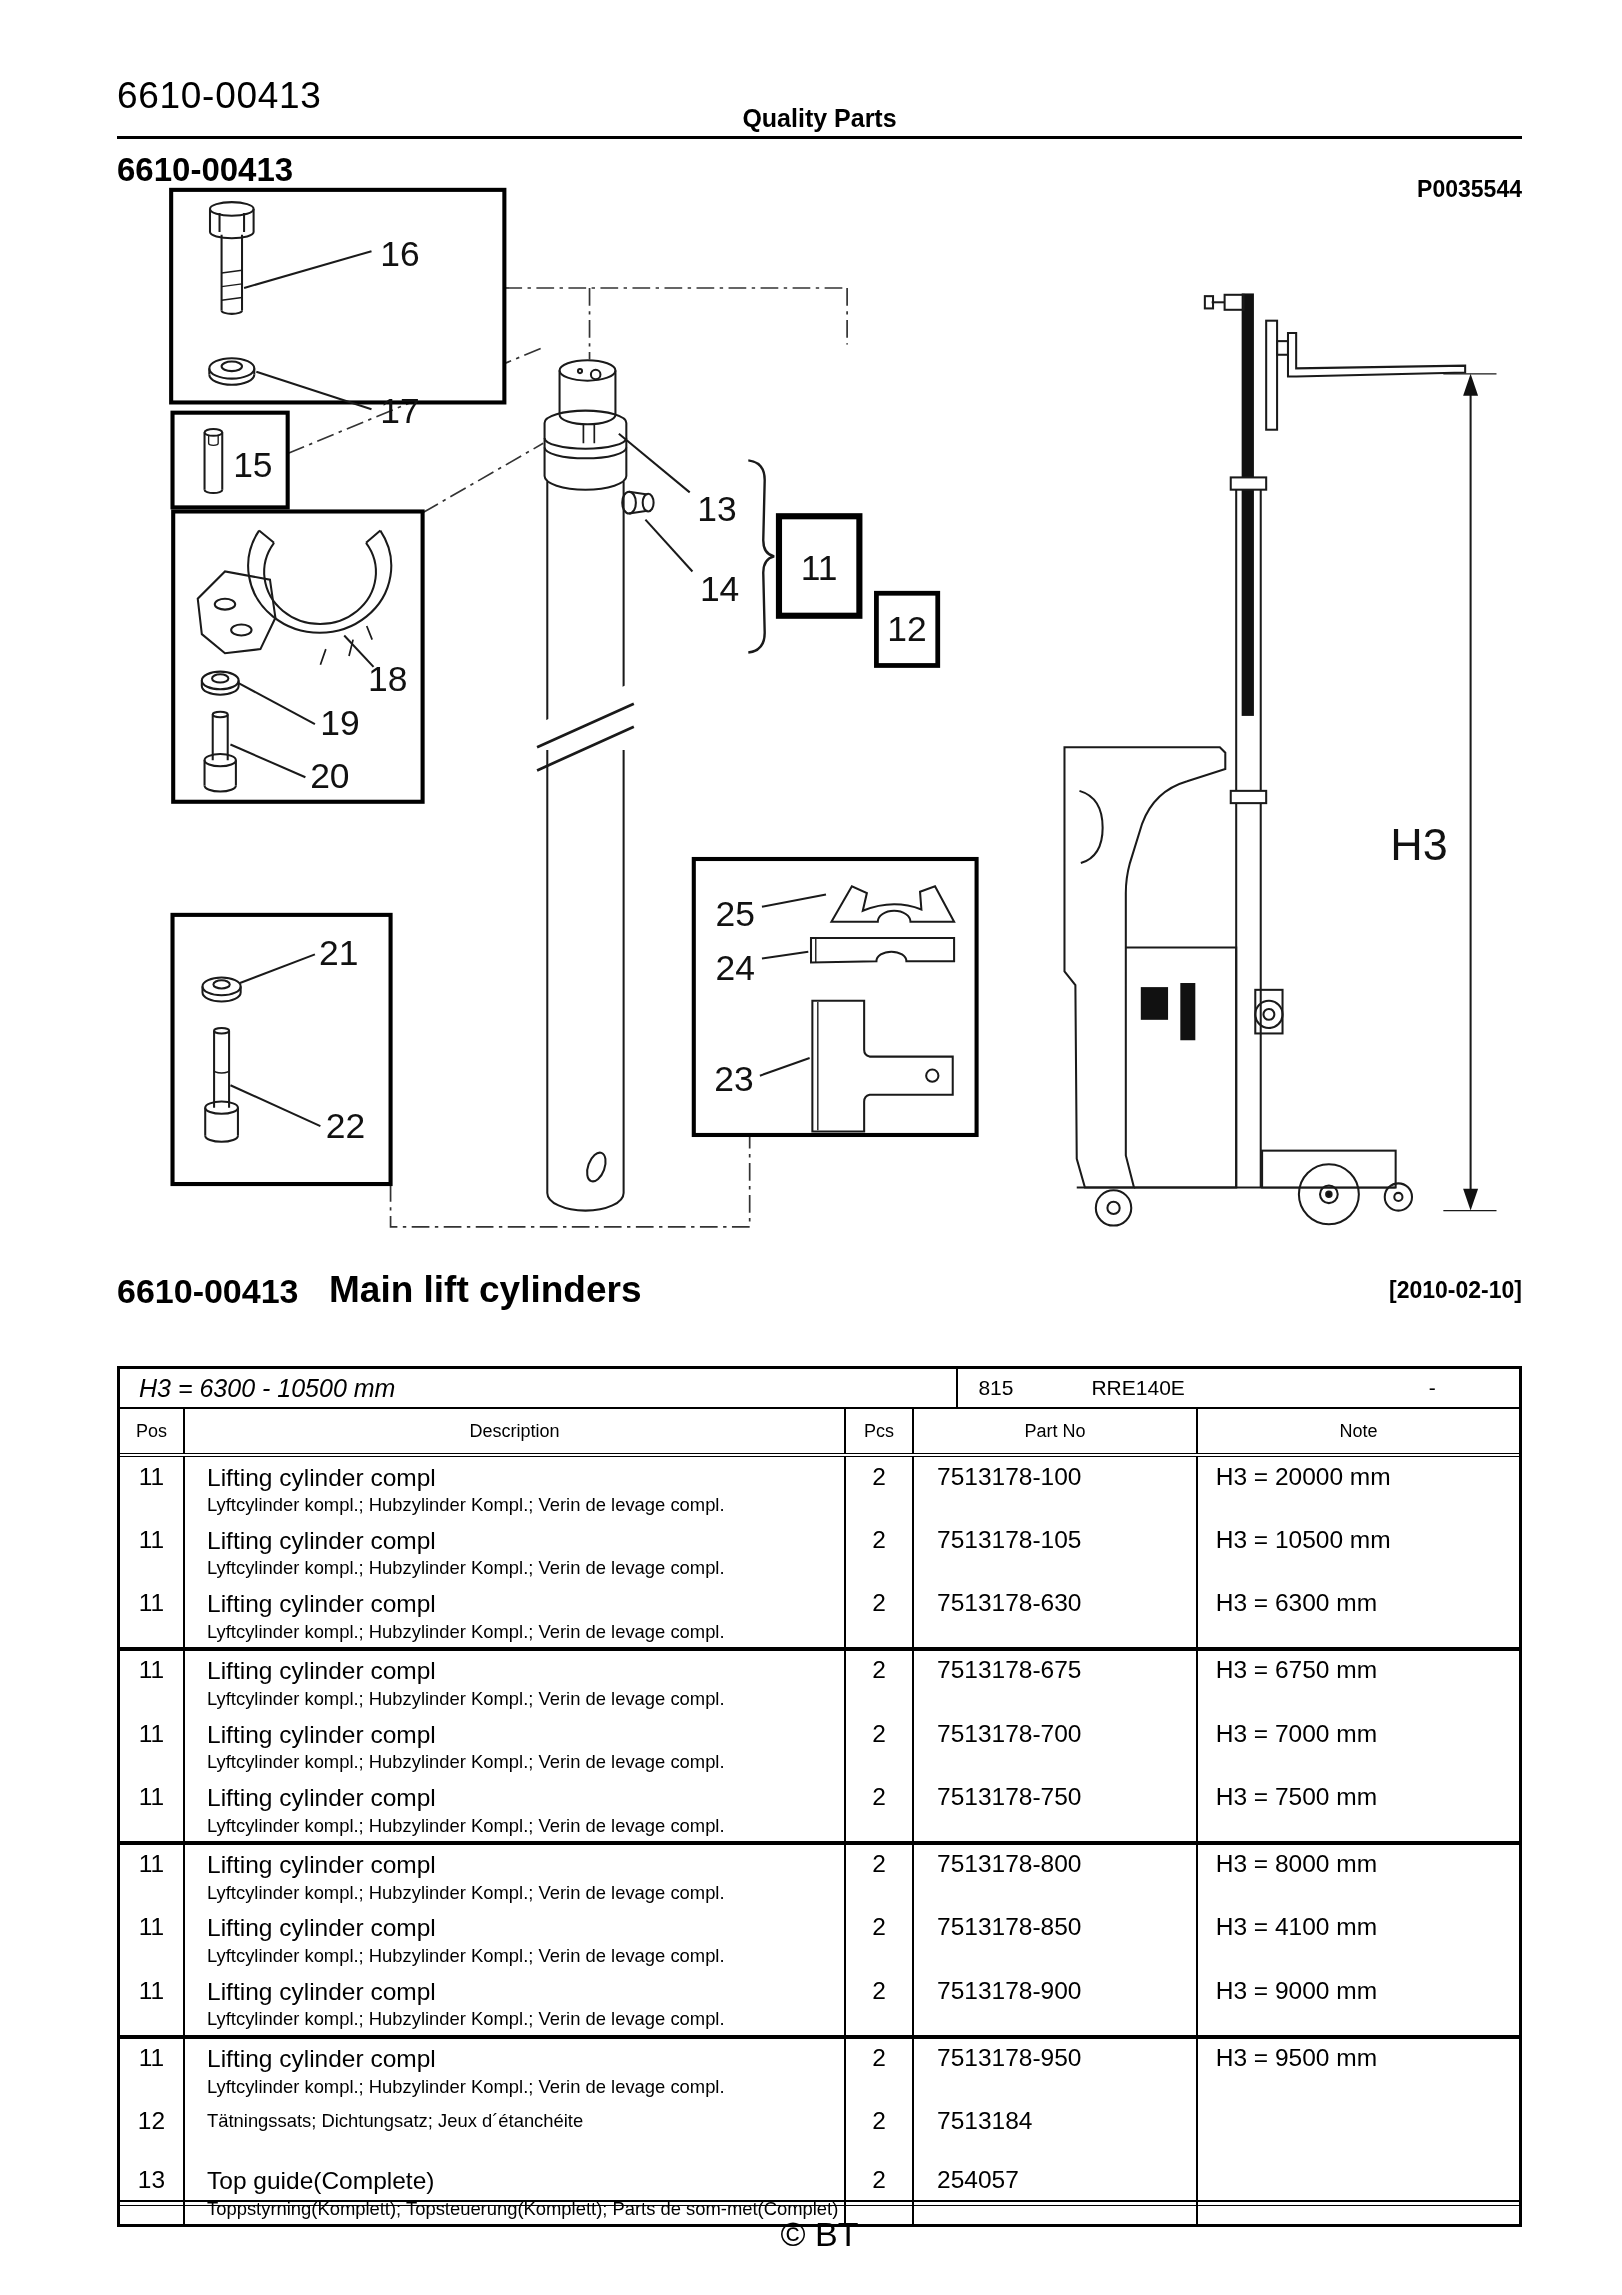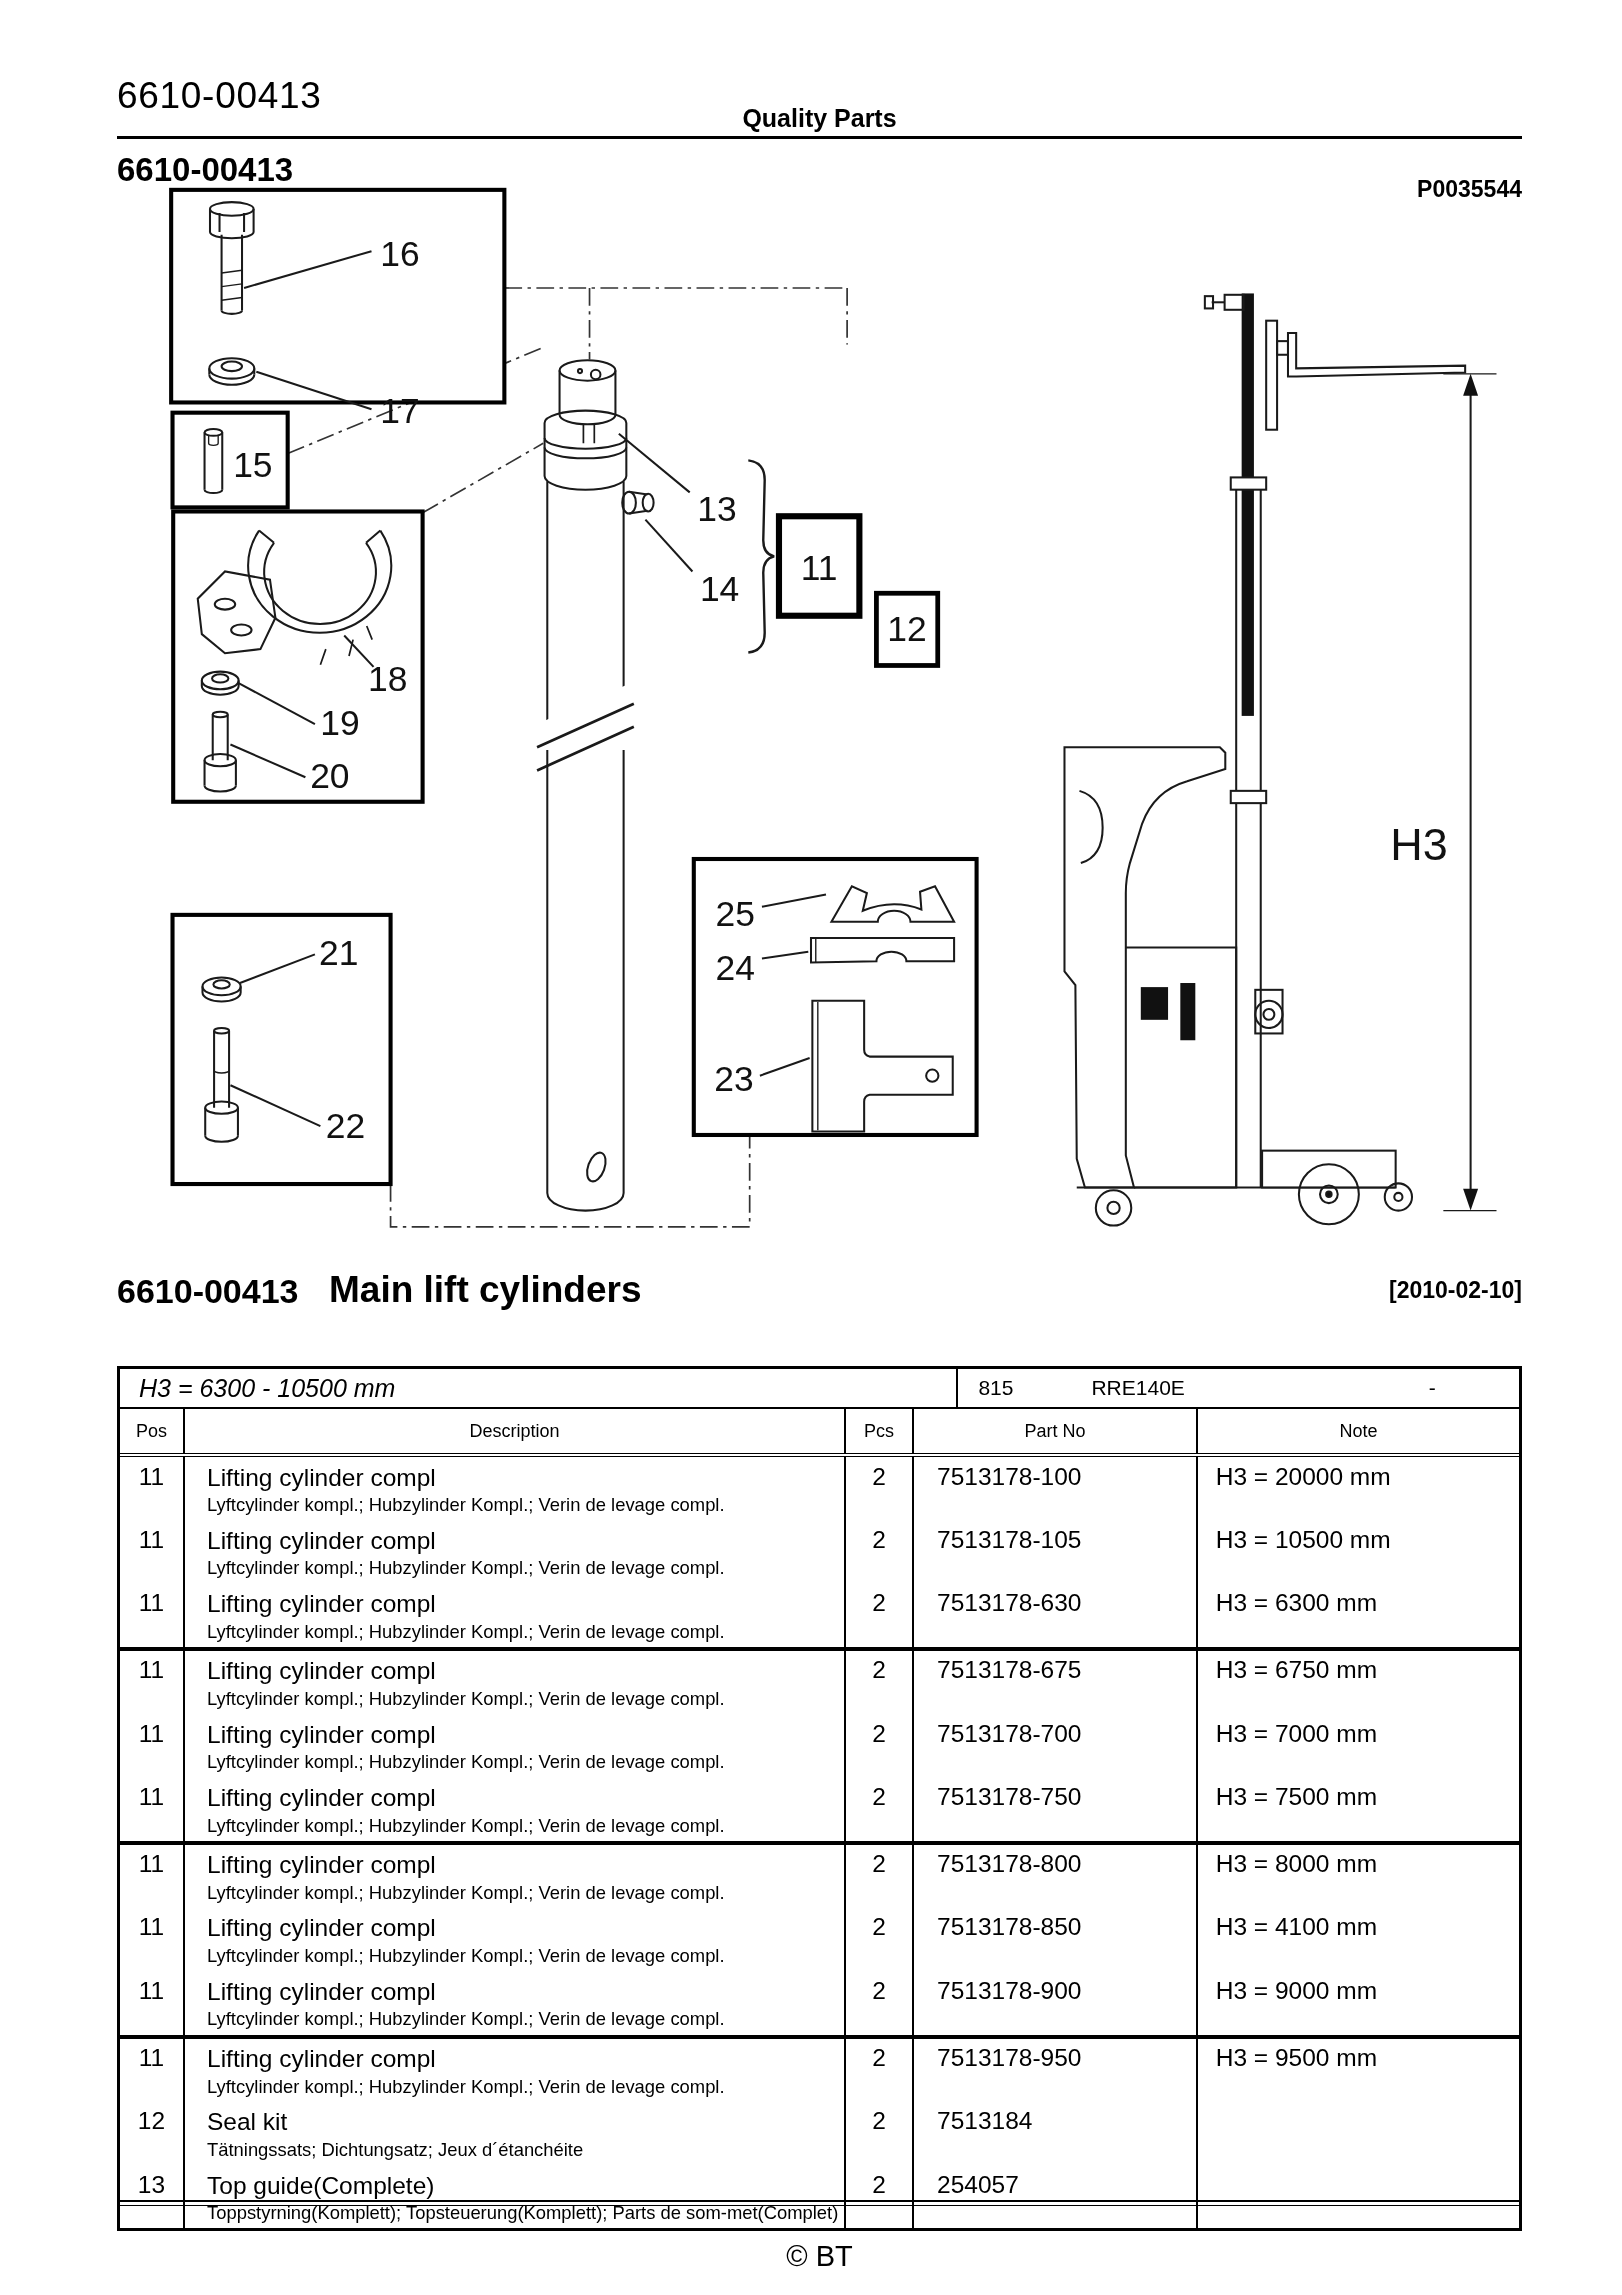--- a/index.html
+++ b/index.html
@@ -47,21 +47,21 @@
   .trow .desc{padding-left:22px;padding-right:1px;padding-bottom:4.1px;}
   .trow .desc .main{font-size:24.5px;line-height:29px;}
   .trow .desc .sub{font-size:18.4px;line-height:22px;margin-top:2.7px;}
   .trow .pcs{text-align:center;font-size:24.5px;}
   .trow .part{padding-left:23px;font-size:24.5px;}
   .trow .note{padding-left:17.7px;font-size:24.5px;}
   
   .frule{position:absolute;left:117px;width:1405px;top:2200px;height:6.1px;
          border-top:2.7px solid #000;border-bottom:1.4px solid #000;box-sizing:border-box;}
   .copyright{position:absolute;left:117px;width:1405px;top:2215px;text-align:center;
-             font-size:29px;margin-top:25px;}
+             font-size:34px;}
 </style>
 </head>
 <body>
 
 <div id="page">
 
   <div class="doc-num">6610-00413</div>
   <div class="quality">Quality Parts</div>
   <div class="hrule"></div>
   <div class="doc-num2">6610-00413</div>
@@ -376,21 +376,20 @@
             <div class="main">Lifting cylinder compl</div>
             <div class="sub">Lyftcylinder kompl.; Hubzylinder Kompl.; Verin de levage compl.</div>
           </div>
           <div class="c pcs">2</div>
           <div class="c part">7513178-950</div>
           <div class="c note">H3 = 9500 mm</div>
         </div>
         <div class="trow">
           <div class="c pos">12</div>
           <div class="c desc">
-            <div class="main">Seal kit</div>
             <div class="sub">Tätningssats; Dichtungsatz; Jeux d´étanchéite</div>
           </div>
           <div class="c pcs">2</div>
           <div class="c part">7513184</div>
           <div class="c note"></div>
         </div>
         <div class="trow">
           <div class="c pos">13</div>
           <div class="c desc">
             <div class="main">Top guide(Complete)</div>

